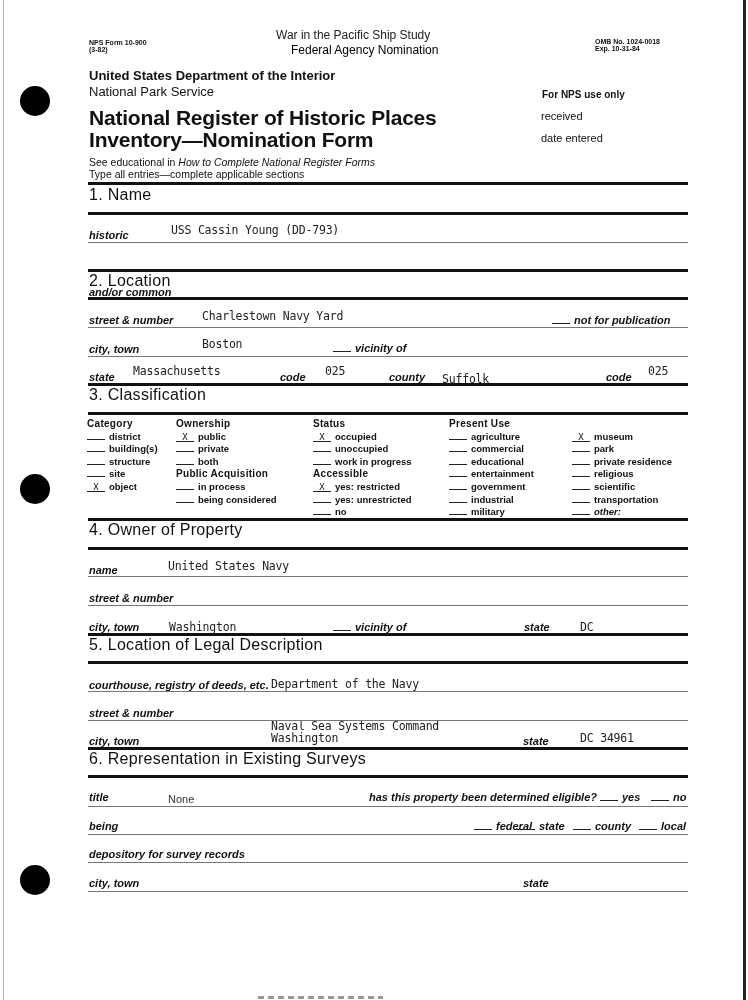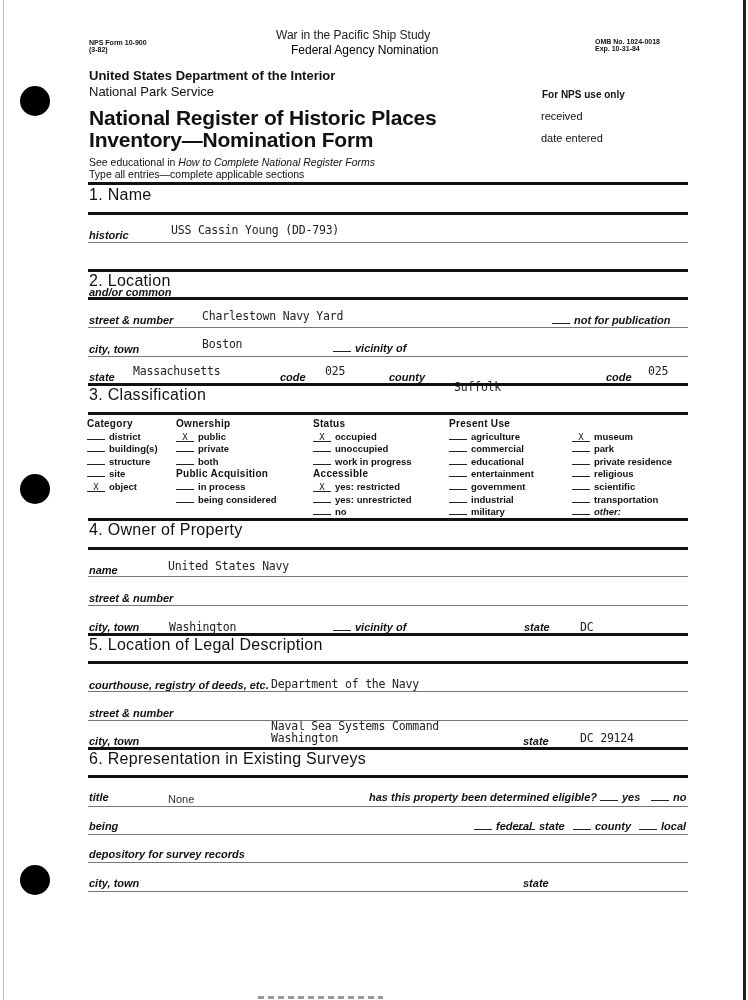--- a/index.html
+++ b/index.html
@@ -82,21 +82,21 @@
 <div class="abs lbl" style="left:89px; top:343px;">city, town</div>
 <div class="abs typed" style="left:202px; top:337px;">Boston</div>
 <div class="abs lbl" style="left:333px; top:342px;"><span class="blank"></span><span>vicinity of</span></div>
 <div class="rule-thin" style="top:356px;"></div>
 
 <div class="abs lbl" style="left:89px; top:371px;">state</div>
 <div class="abs typed" style="left:133px; top:364px;">Massachusetts</div>
 <div class="abs lbl" style="left:280px; top:371px;">code</div>
 <div class="abs typed" style="left:325px; top:364px;">025</div>
 <div class="abs lbl" style="left:389px; top:371px;">county</div>
-<div class="abs typed" style="left:442px; top:380px;margin-left:12px;">Suffolk</div>
+<div class="abs typed" style="left:442px; top:372px;">Suffolk</div>
 <div class="abs lbl" style="left:606px; top:371px;">code</div>
 <div class="abs typed" style="left:648px; top:364px;">025</div>
 <div class="rule-thick" style="top:383px;"></div>
 
 <div class="abs sec-title" style="left:89px; top:386px;">3.  Classification</div>
 <div class="rule-thick" style="top:412px;"></div>
 
 <div class="abs cls" style="left:87px; top:418px;">
   <div class="head">Category</div>
   <div><span class="blank"></span><span>district</span></div>
@@ -175,21 +175,21 @@
 <div class="abs typed" style="left:271px; top:677px;">Department of the Navy</div>
 <div class="rule-thin" style="top:691px;"></div>
 
 <div class="abs lbl" style="left:89px; top:707px;">street &amp; number</div>
 <div class="abs typed" style="left:271px; top:704px;margin-top:15px;">Naval Sea Systems Command</div>
 <div class="rule-thin" style="top:720px;"></div>
 
 <div class="abs lbl" style="left:89px; top:735px;">city, town</div>
 <div class="abs typed" style="left:271px; top:731px;">Washington</div>
 <div class="abs lbl" style="left:523px; top:735px;">state</div>
-<div class="abs typed" style="left:580px; top:731px;">DC  29124</div>
+<div class="abs typed" style="left:580px; top:731px;">DC  34961</div>
 <div class="rule-thick" style="top:747px;"></div>
 
 <div class="abs sec-title" style="left:89px; top:750px;">6.  Representation in Existing Surveys</div>
 <div class="rule-thick" style="top:775px;"></div>
 
 <div class="abs lbl" style="left:89px; top:791px;">title</div>
 <div class="abs" style="left:168px; top:793px; font-size:11px; font-family:'Liberation Sans', sans-serif; color:#333;">None</div>
 <div class="abs lbl" style="left:369px; top:791px;">has this property been determined eligible?</div>
 <div class="abs lbl" style="left:600px; top:791px;"><span class="blank"></span><span>yes</span></div>
 <div class="abs lbl" style="left:651px; top:791px;"><span class="blank"></span><span>no</span></div>

